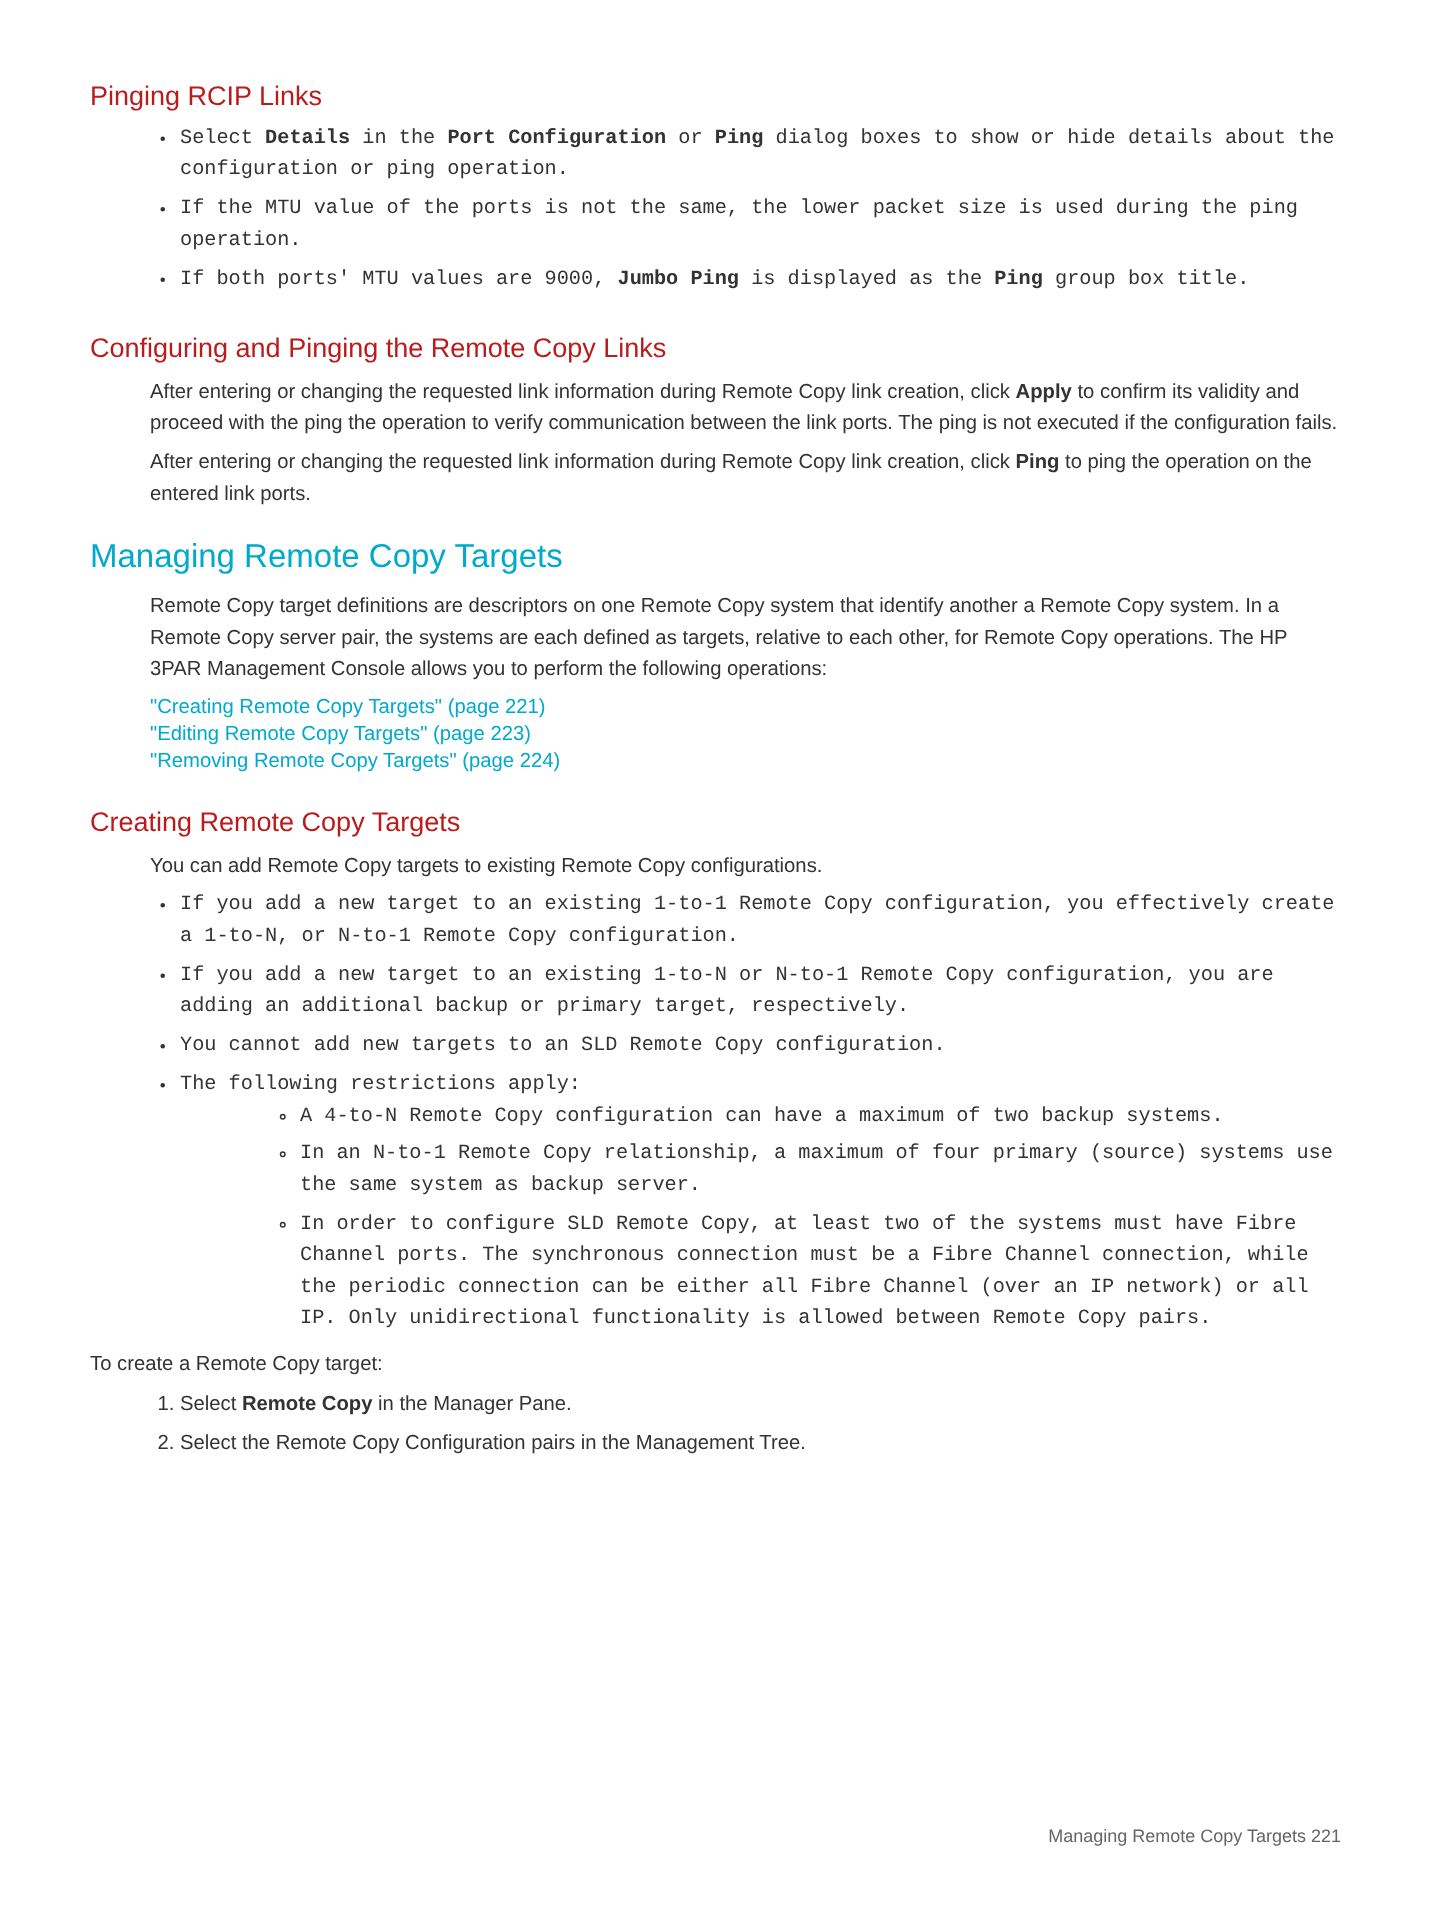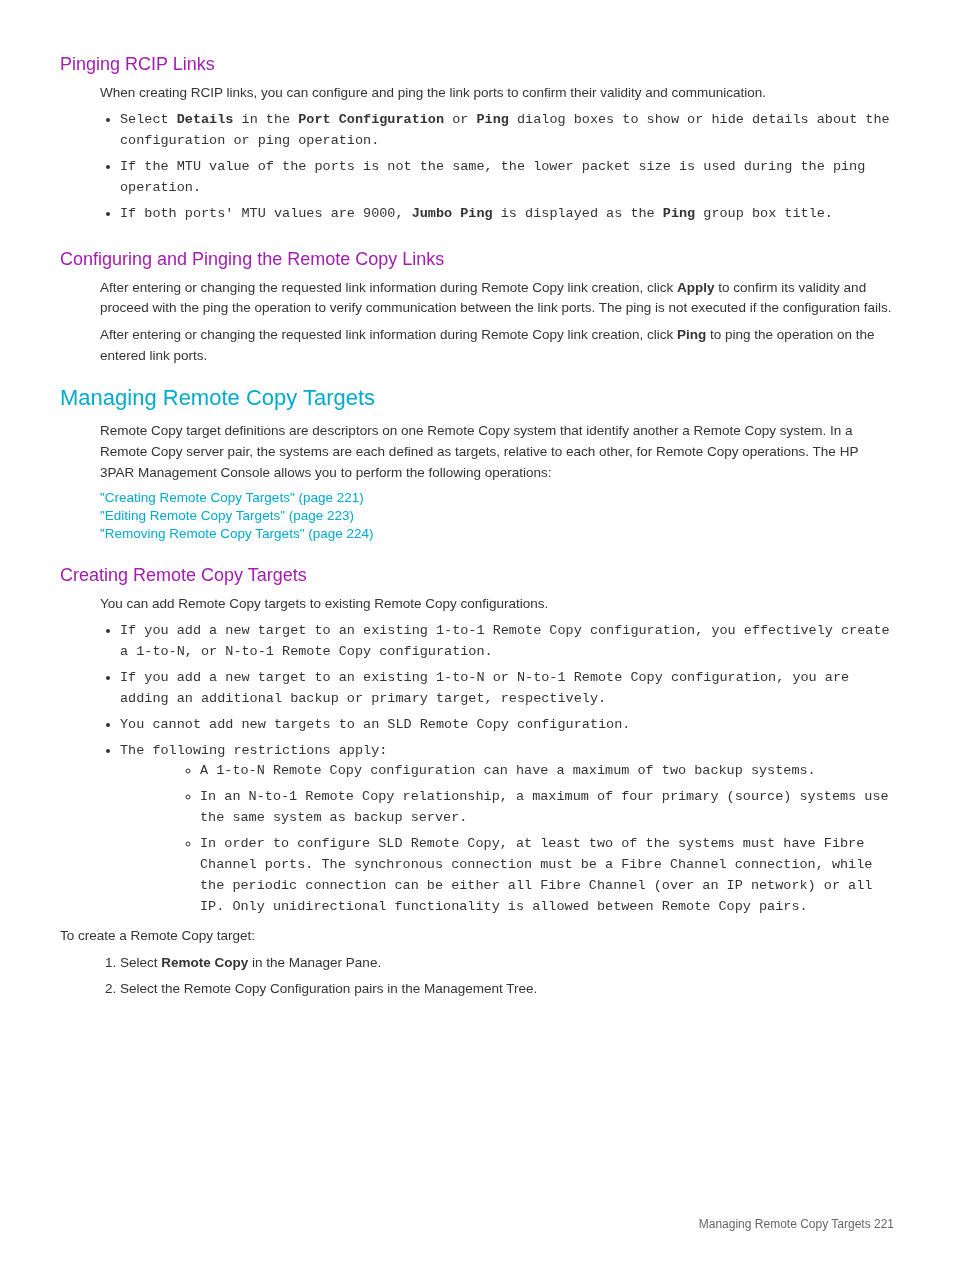--- a/index.html
+++ b/index.html
@@ -10,21 +10,21 @@
     body {
       background: #ffffff;
       font-family: Arial, Helvetica, sans-serif;
       font-size: 13.5px;
       color: #333333;
       width: 954px;
       min-height: 1271px;
       padding: 30px 60px 40px 60px;
     }
     .section-heading {
-      color: #a21caf;
+      color: #b91c1c;
       font-size: 18px;
       font-weight: normal;
       margin-bottom: 8px;
       margin-top: 24px;
     }
     .section-heading-large {
       color: #00aacc;
       font-size: 22px;
       font-weight: normal;
       margin-bottom: 10px;
@@ -85,21 +85,20 @@
     ol.numbered-list li {
       margin-bottom: 5px;
       line-height: 1.55;
     }
   </style>
 </head>
 <body>
 
 <section>
   <h2 class="section-heading">Pinging RCIP Links</h2>
-  <p class="body-text">When creating RCIP links, you can configure and ping the link ports to confirm their validity and communication.</p>
   <ul class="bullet-list">
     <li>Select <b>Details</b> in the <b>Port Configuration</b> or <b>Ping</b> dialog boxes to show or hide details about the configuration or ping operation.</li>
     <li>If the MTU value of the ports is not the same, the lower packet size is used during the ping operation.</li>
     <li>If both ports' MTU values are 9000, <b>Jumbo Ping</b> is displayed as the <b>Ping</b> group box title.</li>
   </ul>
 </section>
 
 <section>
   <h2 class="section-heading">Configuring and Pinging the Remote Copy Links</h2>
   <p class="body-text">After entering or changing the requested link information during Remote Copy link creation, click <b>Apply</b> to confirm its validity and proceed with the ping the operation to verify communication between the link ports. The ping is not executed if the configuration fails.</p>
@@ -119,21 +118,21 @@
 
 <section>
   <h2 class="section-heading">Creating Remote Copy Targets</h2>
   <p class="body-text">You can add Remote Copy targets to existing Remote Copy configurations.</p>
   <ul class="bullet-list">
     <li>If you add a new target to an existing 1-to-1 Remote Copy configuration, you effectively create a 1-to-N, or N-to-1 Remote Copy configuration.</li>
     <li>If you add a new target to an existing 1-to-N or N-to-1 Remote Copy configuration, you are adding an additional backup or primary target, respectively.</li>
     <li>You cannot add new targets to an SLD Remote Copy configuration.</li>
     <li>The following restrictions apply:
       <ul class="sub-bullet-list">
-        <li>A 1-to-N Remote Copy configuration can have a maximum of two backup systems.</li>
+        <li>A 4-to-N Remote Copy configuration can have a maximum of two backup systems.</li>
         <li>In an N-to-1 Remote Copy relationship, a maximum of four primary (source) systems use the same system as backup server.</li>
         <li>In order to configure SLD Remote Copy, at least two of the systems must have Fibre Channel ports. The synchronous connection must be a Fibre Channel connection, while the periodic connection can be either all Fibre Channel (over an IP network) or all IP. Only unidirectional functionality is allowed between Remote Copy pairs.</li>
       </ul>
     </li>
   </ul>
   <p class="body-text-no-indent">To create a Remote Copy target:</p>
   <ol class="numbered-list">
     <li>Select <b>Remote Copy</b> in the Manager Pane.</li>
     <li>Select the Remote Copy Configuration pairs in the Management Tree.</li>
   </ol>

